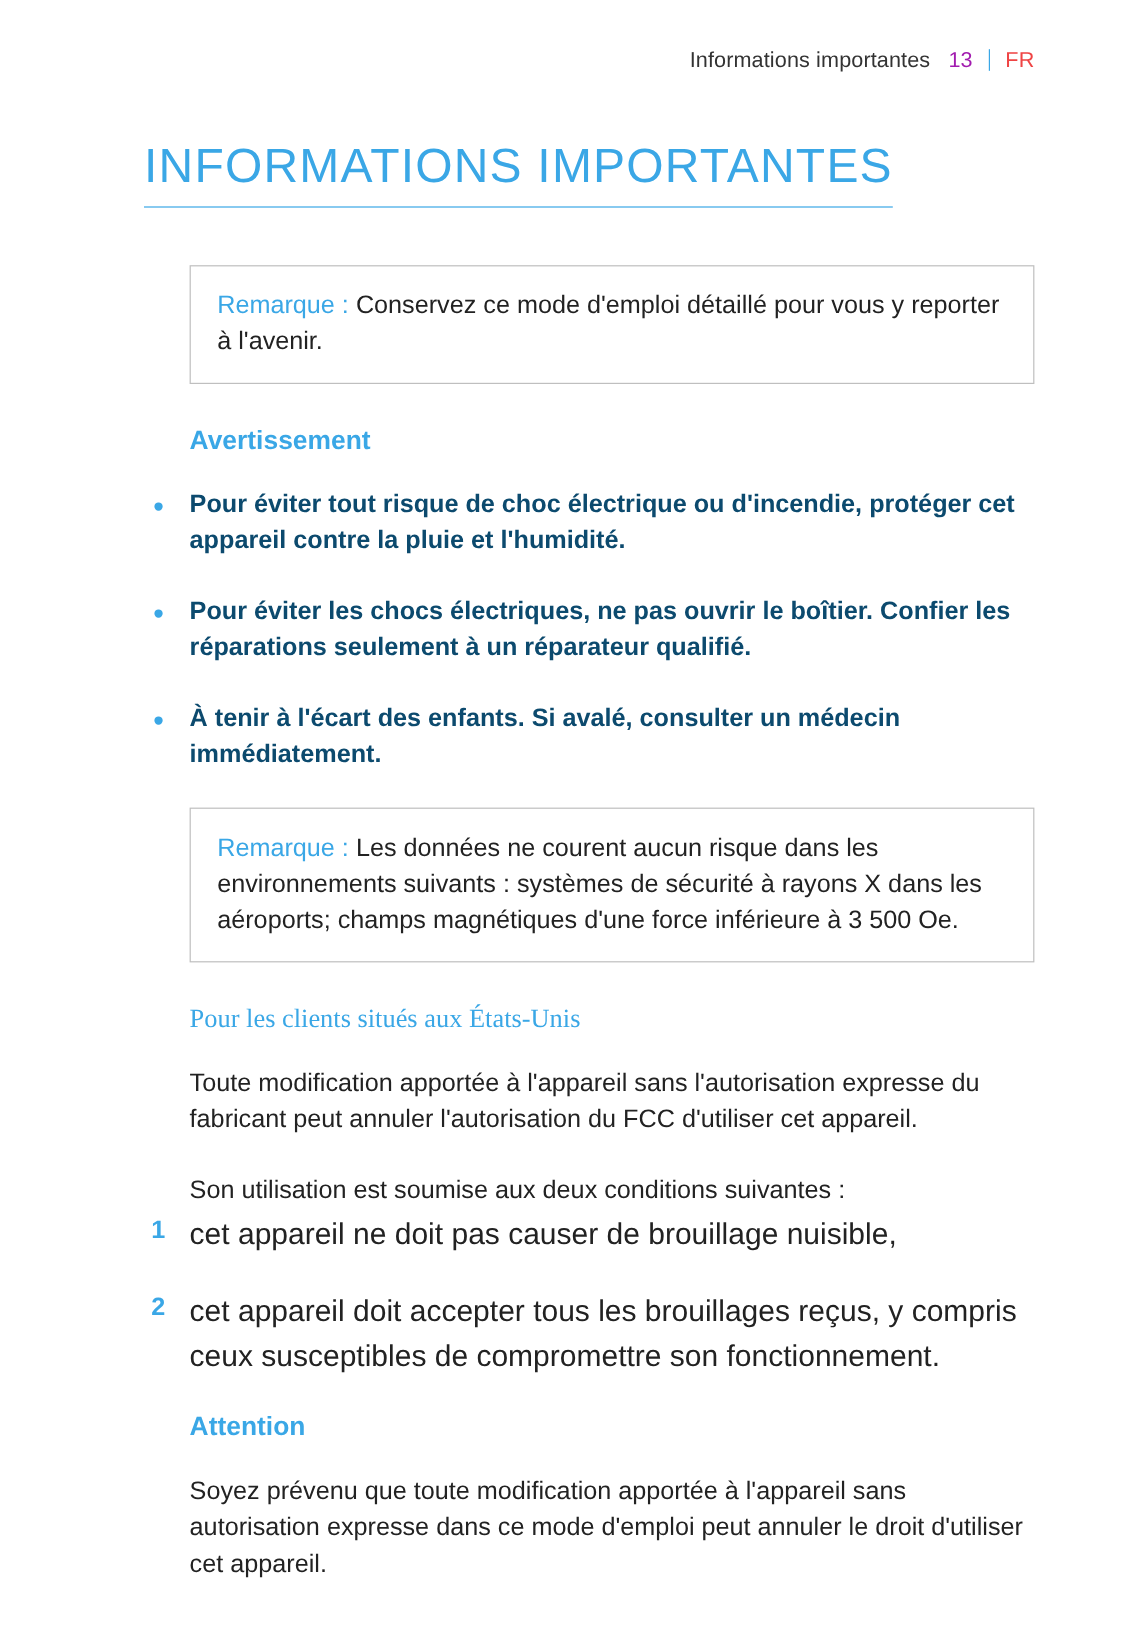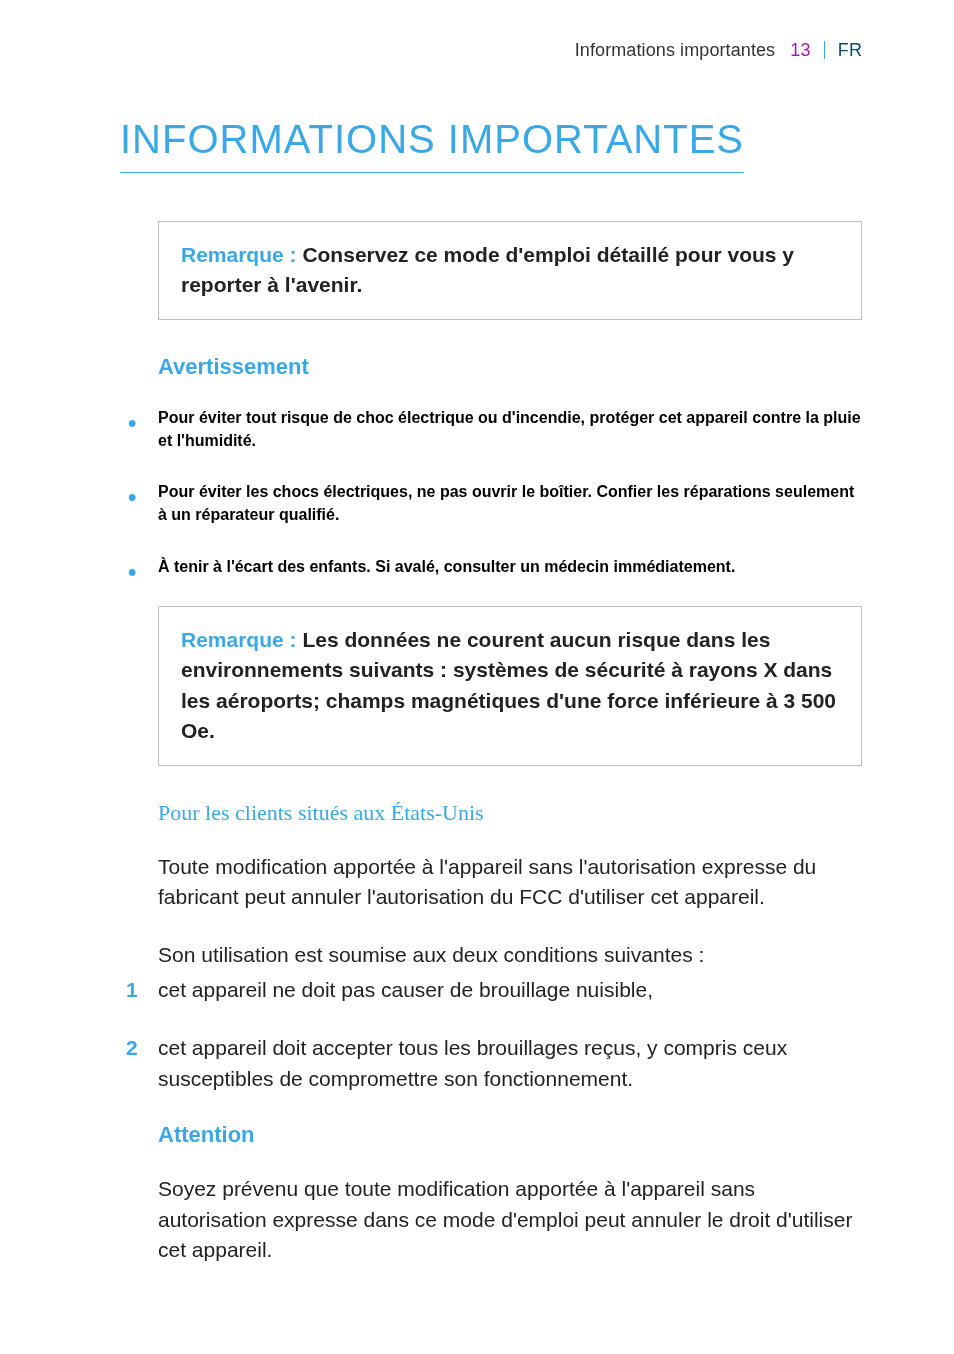--- a/index.html
+++ b/index.html
@@ -2,33 +2,33 @@
 <html><head>
 <meta charset="utf-8">
 <style>
   * { box-sizing: border-box; margin: 0; padding: 0; }
   html, body { width: 954px; height: 1354px; background: #ffffff; font-family: "Helvetica Neue", Helvetica, Arial, sans-serif; color: #222; }
   .page { padding: 40px 92px 60px 120px; }
   .running-header { text-align: right; font-size: 18px; color: #333; margin-bottom: 56px; letter-spacing: 0.1px; }
   .running-header .section-name { color: #333; }
   .running-header .page-no { color: #a21caf; margin-left: 10px; margin-right: 6px; }
   .running-header .divider { display: inline-block; width: 1px; height: 18px; background: #3aa7e6; vertical-align: -3px; margin: 0 8px 0 2px; }
-  .running-header .lang { color: #0c4a6e; }
+  .running-header .lang { color: #ef4444; }
   h1.title { font-size: 40px; font-weight: 400; letter-spacing: 1px; color: #3aa7e6; text-transform: uppercase; border-bottom: 1px solid #3aa7e6; padding-bottom: 10px; display: inline-block; margin-bottom: 48px; }
-  .note-box { border: 1px solid #bfbfbf; padding: 18px 22px; margin: 0 0 34px 38px; font-size: 21px; line-height: 1.45; color: #222; font-weight: bold; }
+  .note-box { border: 1px solid #bfbfbf; padding: 18px 22px; margin: 0 0 34px 38px; font-size: 21px; line-height: 1.45; color: #222; }
   .note-box .note-label { color: #3aa7e6; }
   .heading-blue { color: #3aa7e6; font-size: 22px; font-weight: 600; margin: 0 0 26px 38px; }
   .sub-heading-blue { color: #3aa7e6; font-size: 22px; font-weight: 400; margin: 30px 0 26px 38px; font-family: Liberation Serif, serif; }
   ul.bullets { list-style: none; margin: 0 0 28px 0; }
-  ul.bullets li { position: relative; padding-left: 38px; font-size: 16px; line-height: 1.45; margin-bottom: 28px; font-weight: 700; color: #000000; }
+  ul.bullets li { position: relative; padding-left: 38px; font-size: 21px; line-height: 1.45; margin-bottom: 28px; font-weight: 700; color: #0c4a6e; }
   ul.bullets li:last-child { margin-bottom: 24px; }
   ul.bullets li::before { content: "•"; position: absolute; left: 8px; top: 0; color: #3aa7e6; font-size: 24px; font-weight: 700; }
   .body-para { margin: 0 0 28px 38px; font-size: 21px; line-height: 1.45; color: #222; }
   ol.numbered { list-style: none; counter-reset: nitem; margin: 0 0 28px 0; }
-  ol.numbered li { position: relative; padding-left: 38px; font-size: 21px; line-height: 1.45; margin-bottom: 28px; counter-increment: nitem; }
+  ol.numbered li { position: relative; padding-left: 38px; font-size: 25px; line-height: 1.45; margin-bottom: 28px; counter-increment: nitem; }
   ol.numbered li::before { content: counter(nitem); position: absolute; left: 6px; top: 0; color: #3aa7e6; font-weight: 700; font-size: 21px; }
   .cond-intro { margin: 0 0 4px 38px; font-size: 21px; line-height: 1.45; }
 </style>
 </head>
 <body>
 
 <div class="page">
 
   <div class="running-header">
     <span class="section-name">Informations importantes</span>

